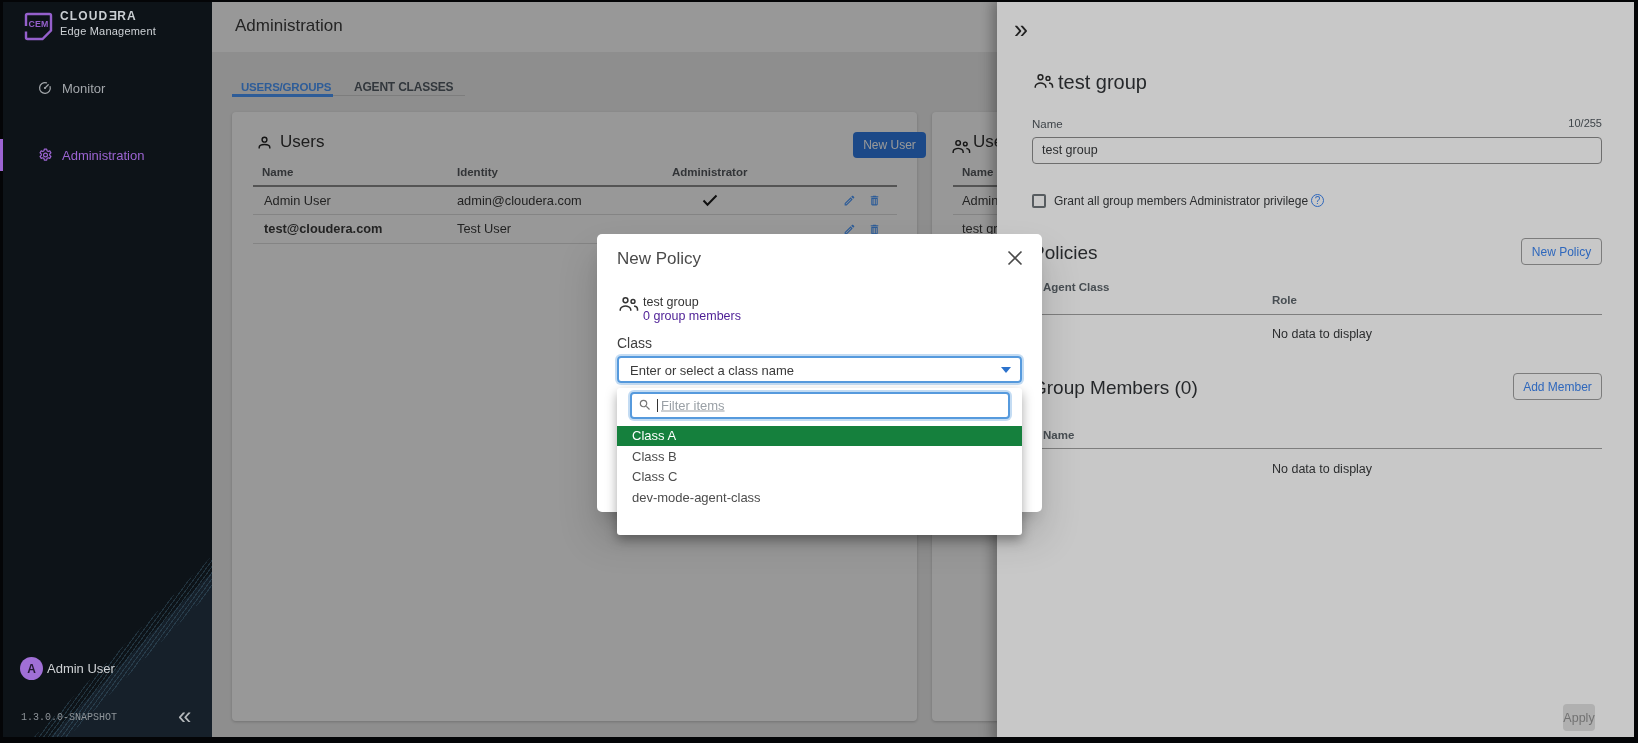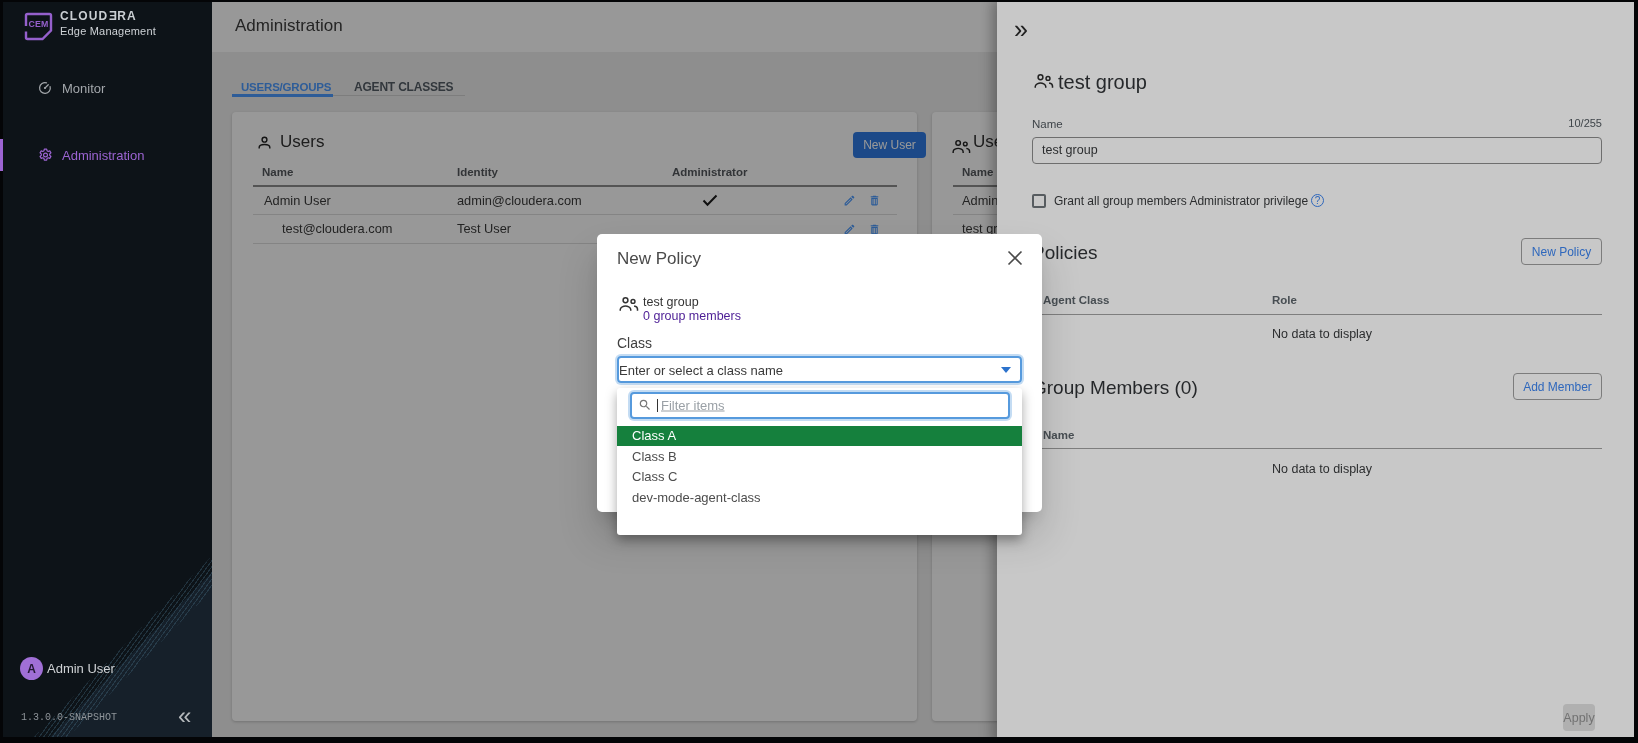--- a/index.html
+++ b/index.html
@@ -130,21 +130,21 @@
           <path d="M1.5 6.5 L5.5 10.8 L14.5 1.5" fill="none" stroke="#1c1c1c" stroke-width="2"></path>
         </svg>
       <svg class="abs" style="left:611px;top:82px;" width="13" height="13" viewBox="0 0 24 24">
           <path fill="#4d9bff" d="M14.06 9.02l.92.92L5.92 19H5v-.92l9.06-9.06M17.66 3c-.25 0-.51.1-.7.29l-1.83 1.83 3.75 3.75 1.83-1.83c.39-.39.39-1.02 0-1.41l-2.34-2.34c-.2-.2-.45-.29-.71-.29zm-3.6 3.19L3 17.25V21h3.75L17.81 9.94l-3.75-3.75z"></path>
         </svg>
       <svg class="abs" style="left:636px;top:82px;" width="13" height="13" viewBox="0 0 24 24">
           <path fill="#4d9bff" d="M6 19c0 1.1.9 2 2 2h8c1.1 0 2-.9 2-2V7H6v12zM8.5 9h1.5v10H8.5V9zm3 0h1.5v10h-1.5V9zm3 0H16v10h-1.5V9zM15.5 4l-1-1h-5l-1 1H5v2h14V4h-3.5z"></path>
         </svg>
       <div class="hline" style="left:21px;top:102px;width:644px;"></div>
 
-      <div class="tcell" style="left:50px;top:116px;">test@cloudera.com</div>
+      <div class="tcell" style="left:32px;top:116px;font-weight:bold;">test@cloudera.com</div>
       <div class="tcell" style="left:225px;top:116px;">Test User</div>
       <svg class="abs" style="left:611px;top:111px;" width="13" height="13" viewBox="0 0 24 24">
           <path fill="#4d9bff" d="M14.06 9.02l.92.92L5.92 19H5v-.92l9.06-9.06M17.66 3c-.25 0-.51.1-.7.29l-1.83 1.83 3.75 3.75 1.83-1.83c.39-.39.39-1.02 0-1.41l-2.34-2.34c-.2-.2-.45-.29-.71-.29zm-3.6 3.19L3 17.25V21h3.75L17.81 9.94l-3.75-3.75z"></path>
         </svg>
       <svg class="abs" style="left:636px;top:111px;" width="13" height="13" viewBox="0 0 24 24">
           <path fill="#4d9bff" d="M6 19c0 1.1.9 2 2 2h8c1.1 0 2-.9 2-2V7H6v12zM8.5 9h1.5v10H8.5V9zm3 0h1.5v10h-1.5V9zm3 0H16v10h-1.5V9zM15.5 4l-1-1h-5l-1 1H5v2h14V4h-3.5z"></path>
         </svg>
       <div class="hline" style="left:21px;top:131px;width:644px;"></div>
     </div>
 
@@ -185,21 +185,21 @@
     <div class="abs" style="right:36px;top:123px;transform:translateY(-50%);font-size:11px;color:#4f565c;">10/255</div>
     <div class="abs" style="left:35px;top:137px;width:570px;height:27px;border:1px solid #8a8a8a;border-radius:4px;"></div>
     <div class="dtext" style="left:45px;top:150px;">test group</div>
 
     <div class="abs" style="left:35px;top:194px;width:14px;height:14px;border:2px solid #6d7378;border-radius:2px;"></div>
     <div class="dtext" style="left:57px;top:201px;font-size:12px;">Grant all group members Administrator privilege</div>
     <div class="abs" style="left:314px;top:194px;width:13px;height:13px;border-radius:50%;border:1.5px solid #3b82ec;color:#3b82ec;font-size:10px;display:flex;align-items:center;justify-content:center;">?</div>
 
     <div class="dtitle" style="left:35px;top:253px;">Policies</div>
     <div class="btn-stroke" style="left:524px;top:238px;width:81px;height:27px;">New Policy</div>
-    <div class="dlabel" style="left:46px;top:300px;">Agent Class</div>
+    <div class="dlabel" style="left:46px;top:287px;">Agent Class</div>
     <div class="dlabel" style="left:275px;top:300px;">Role</div>
     <div class="hline" style="left:35px;top:314px;width:570px;background:#9e9e9e;"></div>
     <div class="dtext" style="left:275px;top:334px;">No data to display</div>
 
     <div class="dtitle" style="left:35px;top:388px;">Group Members (0)</div>
     <div class="btn-stroke" style="left:516px;top:373px;width:89px;height:27px;">Add Member</div>
     <div class="dlabel" style="left:46px;top:435px;">Name</div>
     <div class="hline" style="left:35px;top:448px;width:570px;background:#9e9e9e;"></div>
     <div class="dtext" style="left:275px;top:469px;">No data to display</div>
 
@@ -219,21 +219,21 @@
           <circle cx="10" cy="5" r="3.2"></circle>
           <path d="M3 19v-1.8c0-3 4.6-4.6 7-4.6s7 1.6 7 4.6V19"></path>
           <circle cx="20" cy="6.5" r="2.6"></circle>
           <path d="M21.5 12.6c2.2.5 4.5 1.8 4.5 3.9V19"></path>
         </g>
       </svg>
     <div class="abs" style="left:46px;top:67.5px;transform:translateY(-50%);font-size:12.5px;color:#333;">test group</div>
     <div class="abs" style="left:46px;top:81.5px;transform:translateY(-50%);font-size:12.5px;color:#4c1d95;">0 group members</div>
     <div class="abs" style="left:20px;top:109px;transform:translateY(-50%);font-size:14px;color:#3f3f3f;">Class</div>
     <div class="abs" style="left:20px;top:122px;width:405px;height:27px;border:2px solid #569add;border-radius:4px;box-shadow:0 0 0 2px rgba(86,154,221,.35);"></div>
-    <div class="abs" style="left:22px;top:136px;transform:translateY(-50%);font-size:13px;color:#3a3a3a;">Enter or select a class name</div>
+    <div class="abs" style="left:33px;top:136px;transform:translateY(-50%);font-size:13px;color:#3a3a3a;">Enter or select a class name</div>
     <svg class="abs" style="left:404px;top:133px;" width="10" height="6" viewBox="0 0 10 6">
         <path d="M0 0 L10 0 L5 6 Z" fill="#2c72cc"></path>
       </svg>
   </div>
 
   <div class="dropdown">
     <div class="abs" style="left:13px;top:3.5px;width:380px;height:27px;border:2px solid #569add;border-radius:4px;box-shadow:0 0 0 2px rgba(86,154,221,.35);background:#fff;"></div>
     <svg class="abs" style="left:21px;top:10px;" width="14" height="14" viewBox="0 0 24 24">
         <path fill="#757575" d="M15.5 14h-.79l-.28-.27A6.47 6.47 0 0 0 16 9.5 6.5 6.5 0 1 0 9.5 16c1.61 0 3.09-.59 4.23-1.57l.27.28v.79l5 4.99L20.49 19l-4.99-5zm-6 0C7.01 14 5 11.99 5 9.5S7.01 5 9.5 5 14 7.01 14 9.5 11.99 14 9.5 14z"></path>
       </svg>

